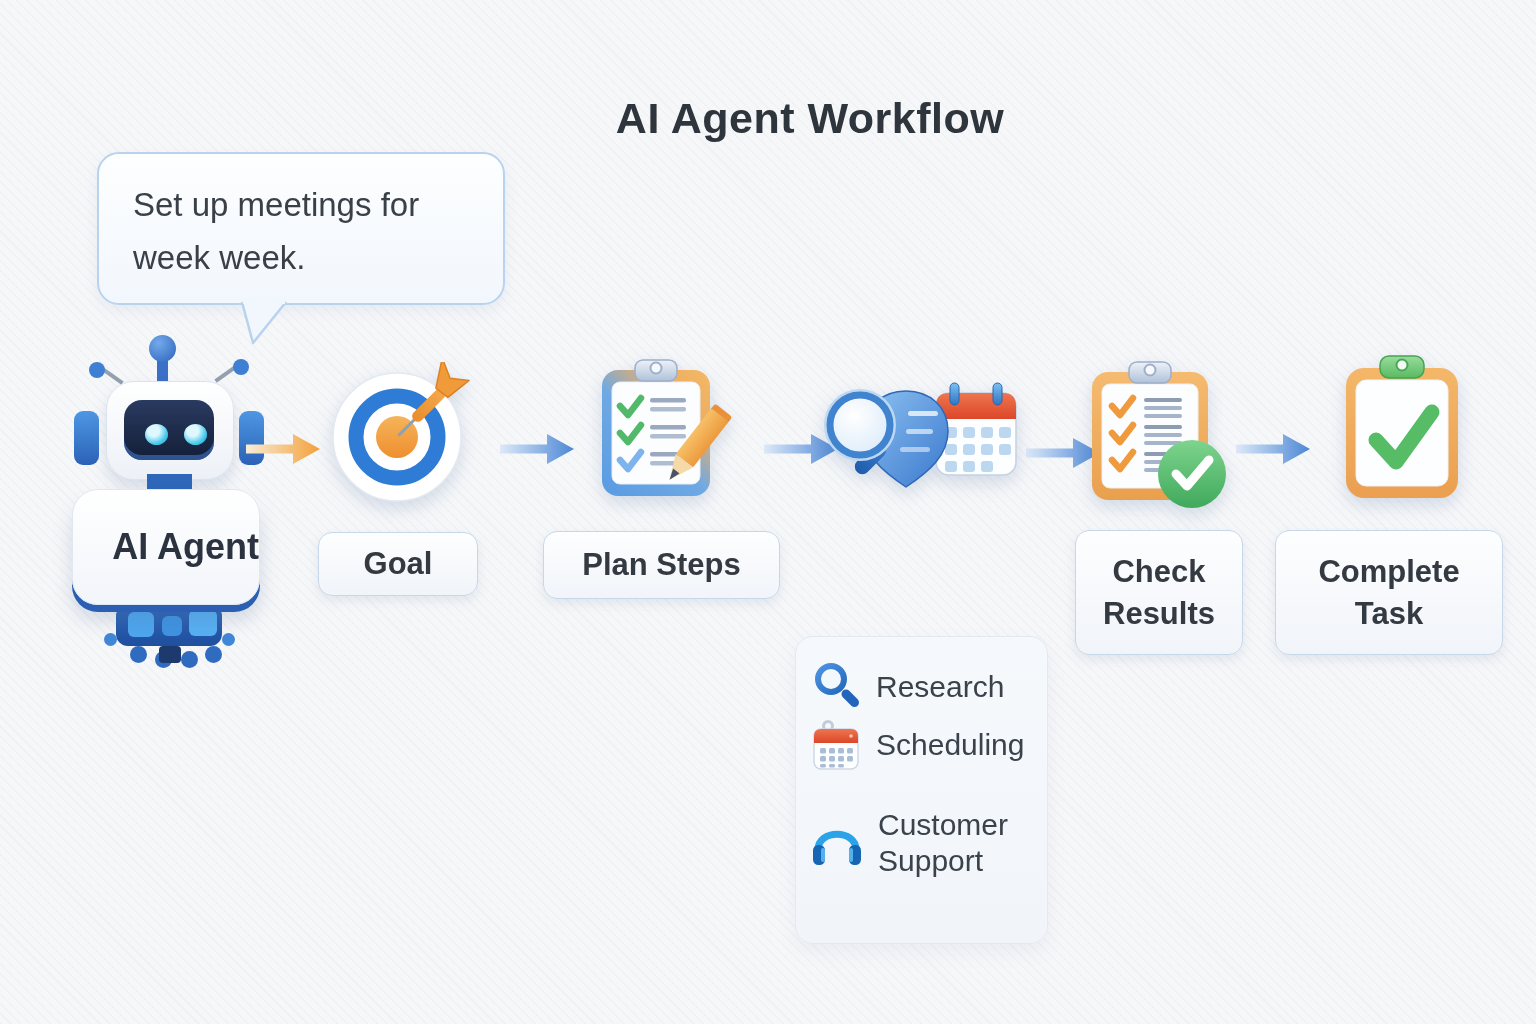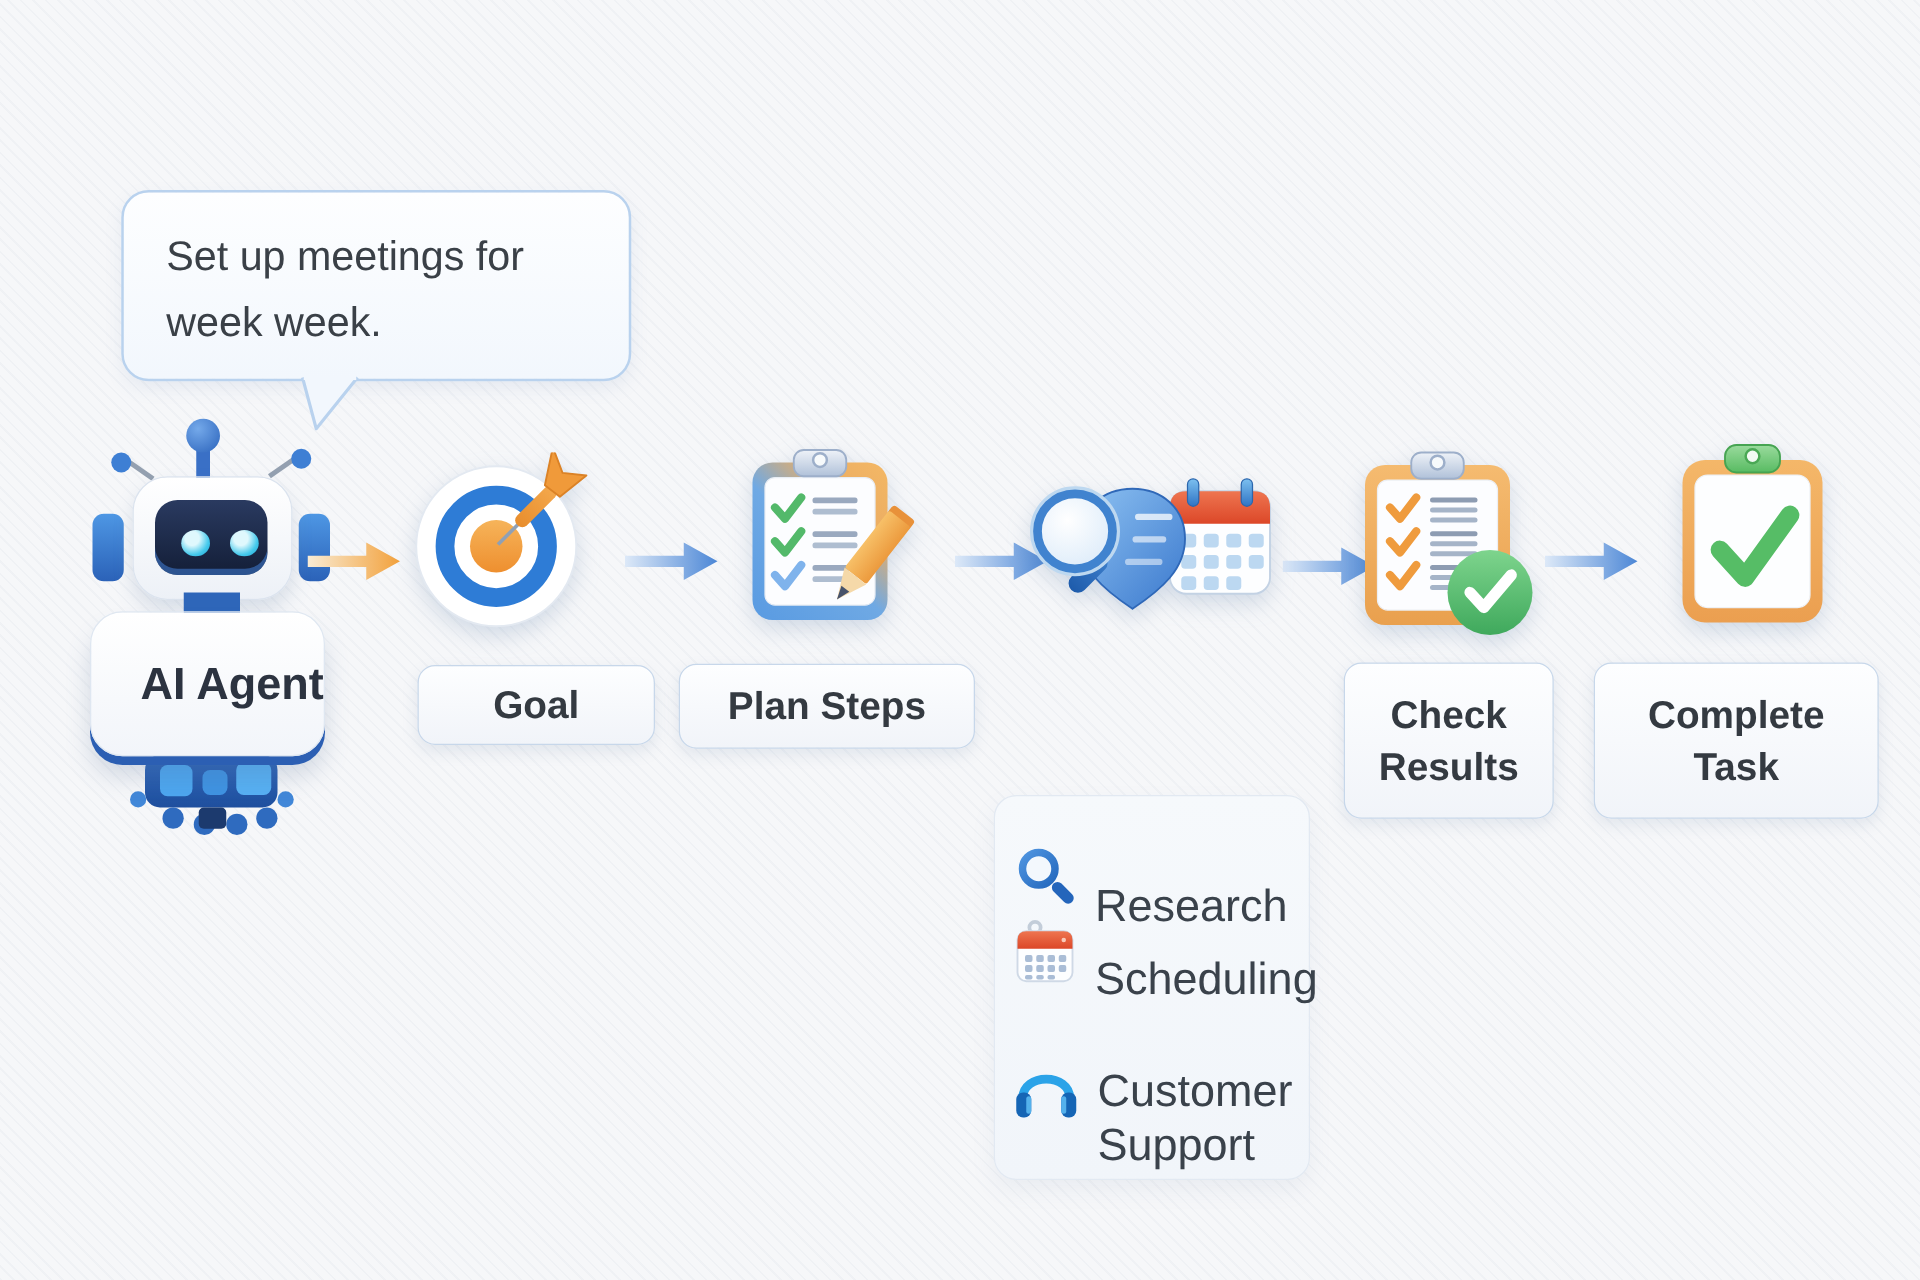--- a/index.html
+++ b/index.html
@@ -23,21 +23,21 @@
   }
   .bubble-tail{position:absolute;left:239px;top:301px;}
   
   .step-label{
     position:absolute;box-sizing:border-box;display:flex;align-items:center;justify-content:center;
     background:linear-gradient(180deg,#fdfeff,#f1f4f9);
     border:1.5px solid #c7d7ea;border-radius:14px;
     box-shadow:0 5px 12px rgba(120,145,175,.16);
     font-size:31px;font-weight:bold;color:#343a41;text-align:center;line-height:1.35;
   }
-  #lbl-goal{left:318px;top:532px;width:190px;height:64px;margin-left:16px;}
+  #lbl-goal{left:318px;top:532px;width:160px;height:64px;}
   #lbl-plan{left:543px;top:531px;width:237px;height:68px;}
   #lbl-tools{left:820px;top:530px;width:222px;height:68px;}
   #lbl-check{left:1075px;top:530px;width:168px;height:125px;padding:12px 10px;}
   #lbl-complete{left:1275px;top:530px;width:228px;height:125px;padding:0 36px;}
   
   .robot-part{position:absolute;}
   .r-ant-ball{left:149px;top:335px;width:27px;height:27px;border-radius:50%;
     background:radial-gradient(circle at 35% 30%,#74a9ea,#2b63bb);}
   .r-ant-stem{left:157px;top:357px;width:11px;height:32px;border-radius:4px;background:#3a70c6;}
   .r-stem-l{left:97px;top:373px;width:28px;height:4px;background:#94a0b0;transform:rotate(35deg);}
@@ -87,27 +87,28 @@
   
   .tools-panel{
     position:absolute;left:795px;top:636px;width:253px;height:308px;box-sizing:border-box;
     background:linear-gradient(180deg,#f6f9fc,#f1f5fa);
     border:1.5px solid #e2e9f2;border-radius:18px;
     box-shadow:0 8px 18px rgba(130,150,180,.10);
   }
   .tool-row{position:absolute;left:14px;width:228px;display:flex;align-items:center;gap:14px;}
   #tool-row-0{top:22px;} #tool-row-1{top:80px;} #tool-row-2{top:170px;}
   .tool-icon{flex:0 0 52px;height:56px;display:flex;align-items:center;justify-content:center;}
-  .tool-label{font-size:36px;color:#3a424b;line-height:1.2;margin-top:44px;}
+  .tool-label{font-size:30px;color:#3a424b;line-height:1.2;}
 </style>
 </head>
 <body>
 
 <div class="canvas">
 
+  <div class="title">AI Agent Workflow</div>
 
   <div class="bubble">
     <span>Set up meetings for week week.</span>
   </div>
   <svg class="bubble-tail" width="52" height="48">
     <path d="M3,1 L14,42 L47,1" fill="#f2f7fd" stroke="#b9d2ee" stroke-width="2.5" stroke-linejoin="round"></path>
     <rect x="4" y="0" width="42" height="3" fill="#f2f7fd"></rect>
   </svg>
 
   <div>

